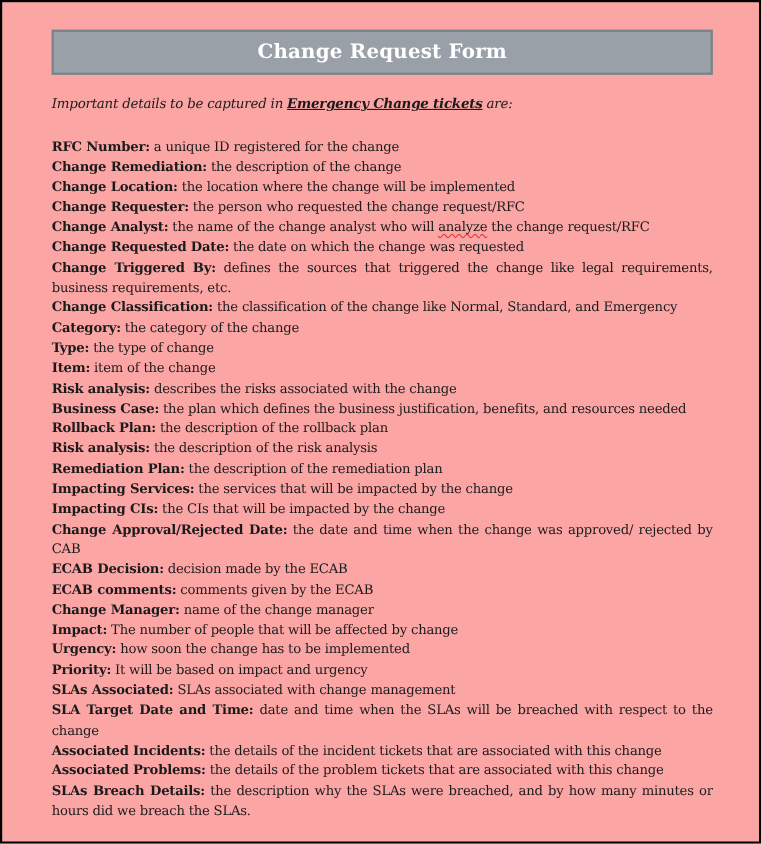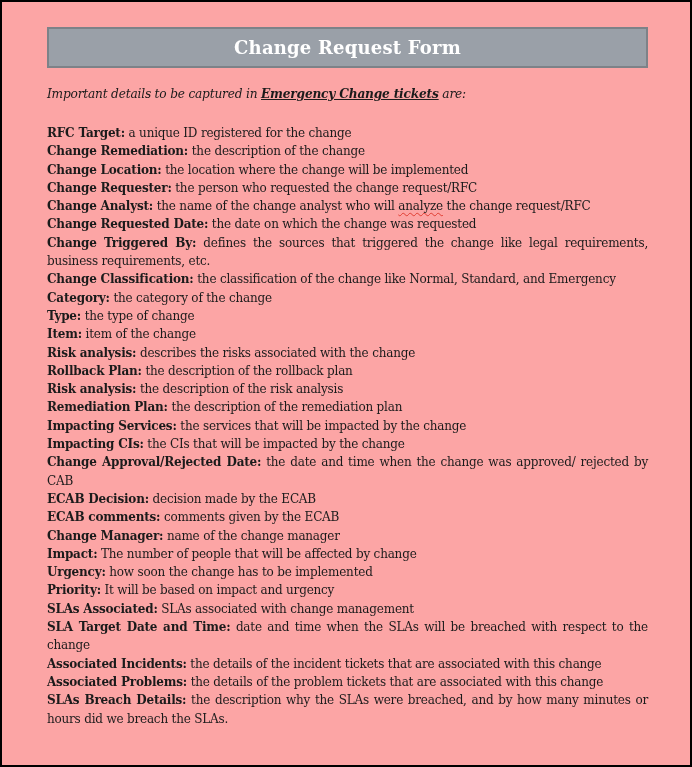--- a/index.html
+++ b/index.html
@@ -69,32 +69,33 @@
 <div class="page-frame">
   <div class="content">
 
     <div class="title-bar">
       <h1>Change Request Form</h1>
     </div>
 
     <p class="intro"><span>Important details to be captured in </span><span class="hl">Emergency Change tickets</span><span> are:</span></p>
 
     <div class="field-list">
-        <p class="field"><span class="label">RFC Target:</span> <span>a unique ID registered for the change</span></p>
+        <p class="field"><span class="label">RFC Number:</span> <span>a unique ID registered for the change</span></p>
         <p class="field"><span class="label">Change Remediation:</span> <span>the description of the change</span></p>
         <p class="field"><span class="label">Change Location:</span> <span>the location where the change will be implemented</span></p>
         <p class="field"><span class="label">Change Requester:</span> <span>the person who requested the change request/RFC</span></p>
         <p class="field"><span class="label">Change Analyst:</span> <span>the name of the change analyst who will <span class="squiggly">analyze</span> the change request/RFC</span></p>
         <p class="field"><span class="label">Change Requested Date:</span> <span>the date on which the change was requested</span></p>
         <p class="field"><span class="label">Change Triggered By:</span> <span>defines the sources that triggered the change like legal requirements, business requirements, etc.</span></p>
         <p class="field"><span class="label">Change Classification:</span> <span>the classification of the change like Normal, Standard, and Emergency</span></p>
         <p class="field"><span class="label">Category:</span> <span>the category of the change</span></p>
         <p class="field"><span class="label">Type:</span> <span>the type of change</span></p>
         <p class="field"><span class="label">Item:</span> <span>item of the change</span></p>
         <p class="field"><span class="label">Risk analysis:</span> <span>describes the risks associated with the change</span></p>
+        <p class="field"><span class="label">Business Case:</span> <span>the plan which defines the business justification, benefits, and resources needed</span></p>
         <p class="field"><span class="label">Rollback Plan:</span> <span>the description of the rollback plan</span></p>
         <p class="field"><span class="label">Risk analysis:</span> <span>the description of the risk analysis</span></p>
         <p class="field"><span class="label">Remediation Plan:</span> <span>the description of the remediation plan</span></p>
         <p class="field"><span class="label">Impacting Services:</span> <span>the services that will be impacted by the change</span></p>
         <p class="field"><span class="label">Impacting CIs:</span> <span>the CIs that will be impacted by the change</span></p>
         <p class="field"><span class="label">Change Approval/Rejected Date:</span> <span>the date and time when the change was approved/ rejected by CAB</span></p>
         <p class="field"><span class="label">ECAB Decision:</span> <span>decision made by the ECAB</span></p>
         <p class="field"><span class="label">ECAB comments:</span> <span>comments given by the ECAB</span></p>
         <p class="field"><span class="label">Change Manager:</span> <span>name of the change manager</span></p>
         <p class="field"><span class="label">Impact:</span> <span>The number of people that will be affected by change</span></p>

